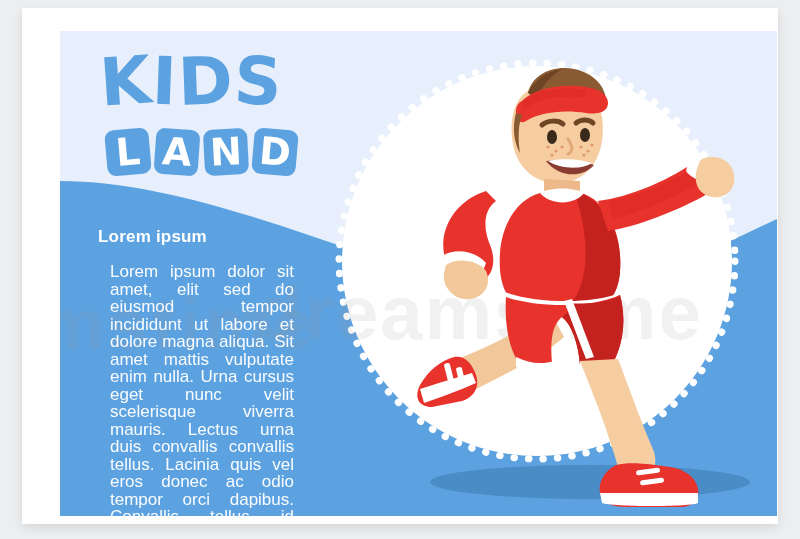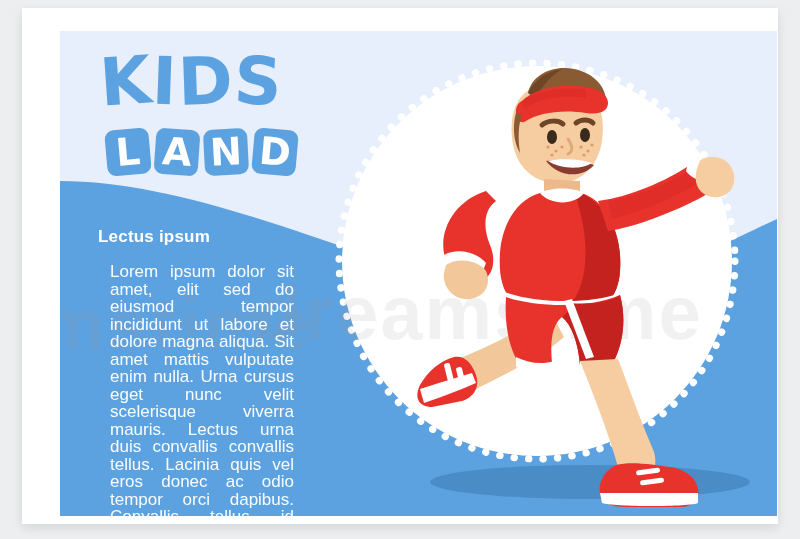--- a/index.html
+++ b/index.html
@@ -239,19 +239,19 @@
         </div>
         <div class="land">
           <div class="tile t1">L</div>
           <div class="tile t2">A</div>
           <div class="tile t3">N</div>
           <div class="tile t4">D</div>
         </div>
       </div>
 
       <div class="textblock">
-        <h2 class="heading">Lectus ipsum</h2>
+        <h2 class="heading">Lorem ipsum</h2>
         <p class="body-copy">Lorem ipsum dolor sit amet, elit sed do eiusmod tempor incididunt ut labore et dolore magna aliqua. Sit amet mattis vulputate enim nulla. Urna cursus eget nunc velit scelerisque viverra mauris. Lectus urna duis convallis convallis tellus. Lacinia quis vel eros donec ac odio tempor orci dapibus. Convallis tellus id interdum velit laoreet id. Et malesuada fames ac egestas.</p>
       </div>
 
     </div>
   </div>
 </div>
 
 </body></html>

